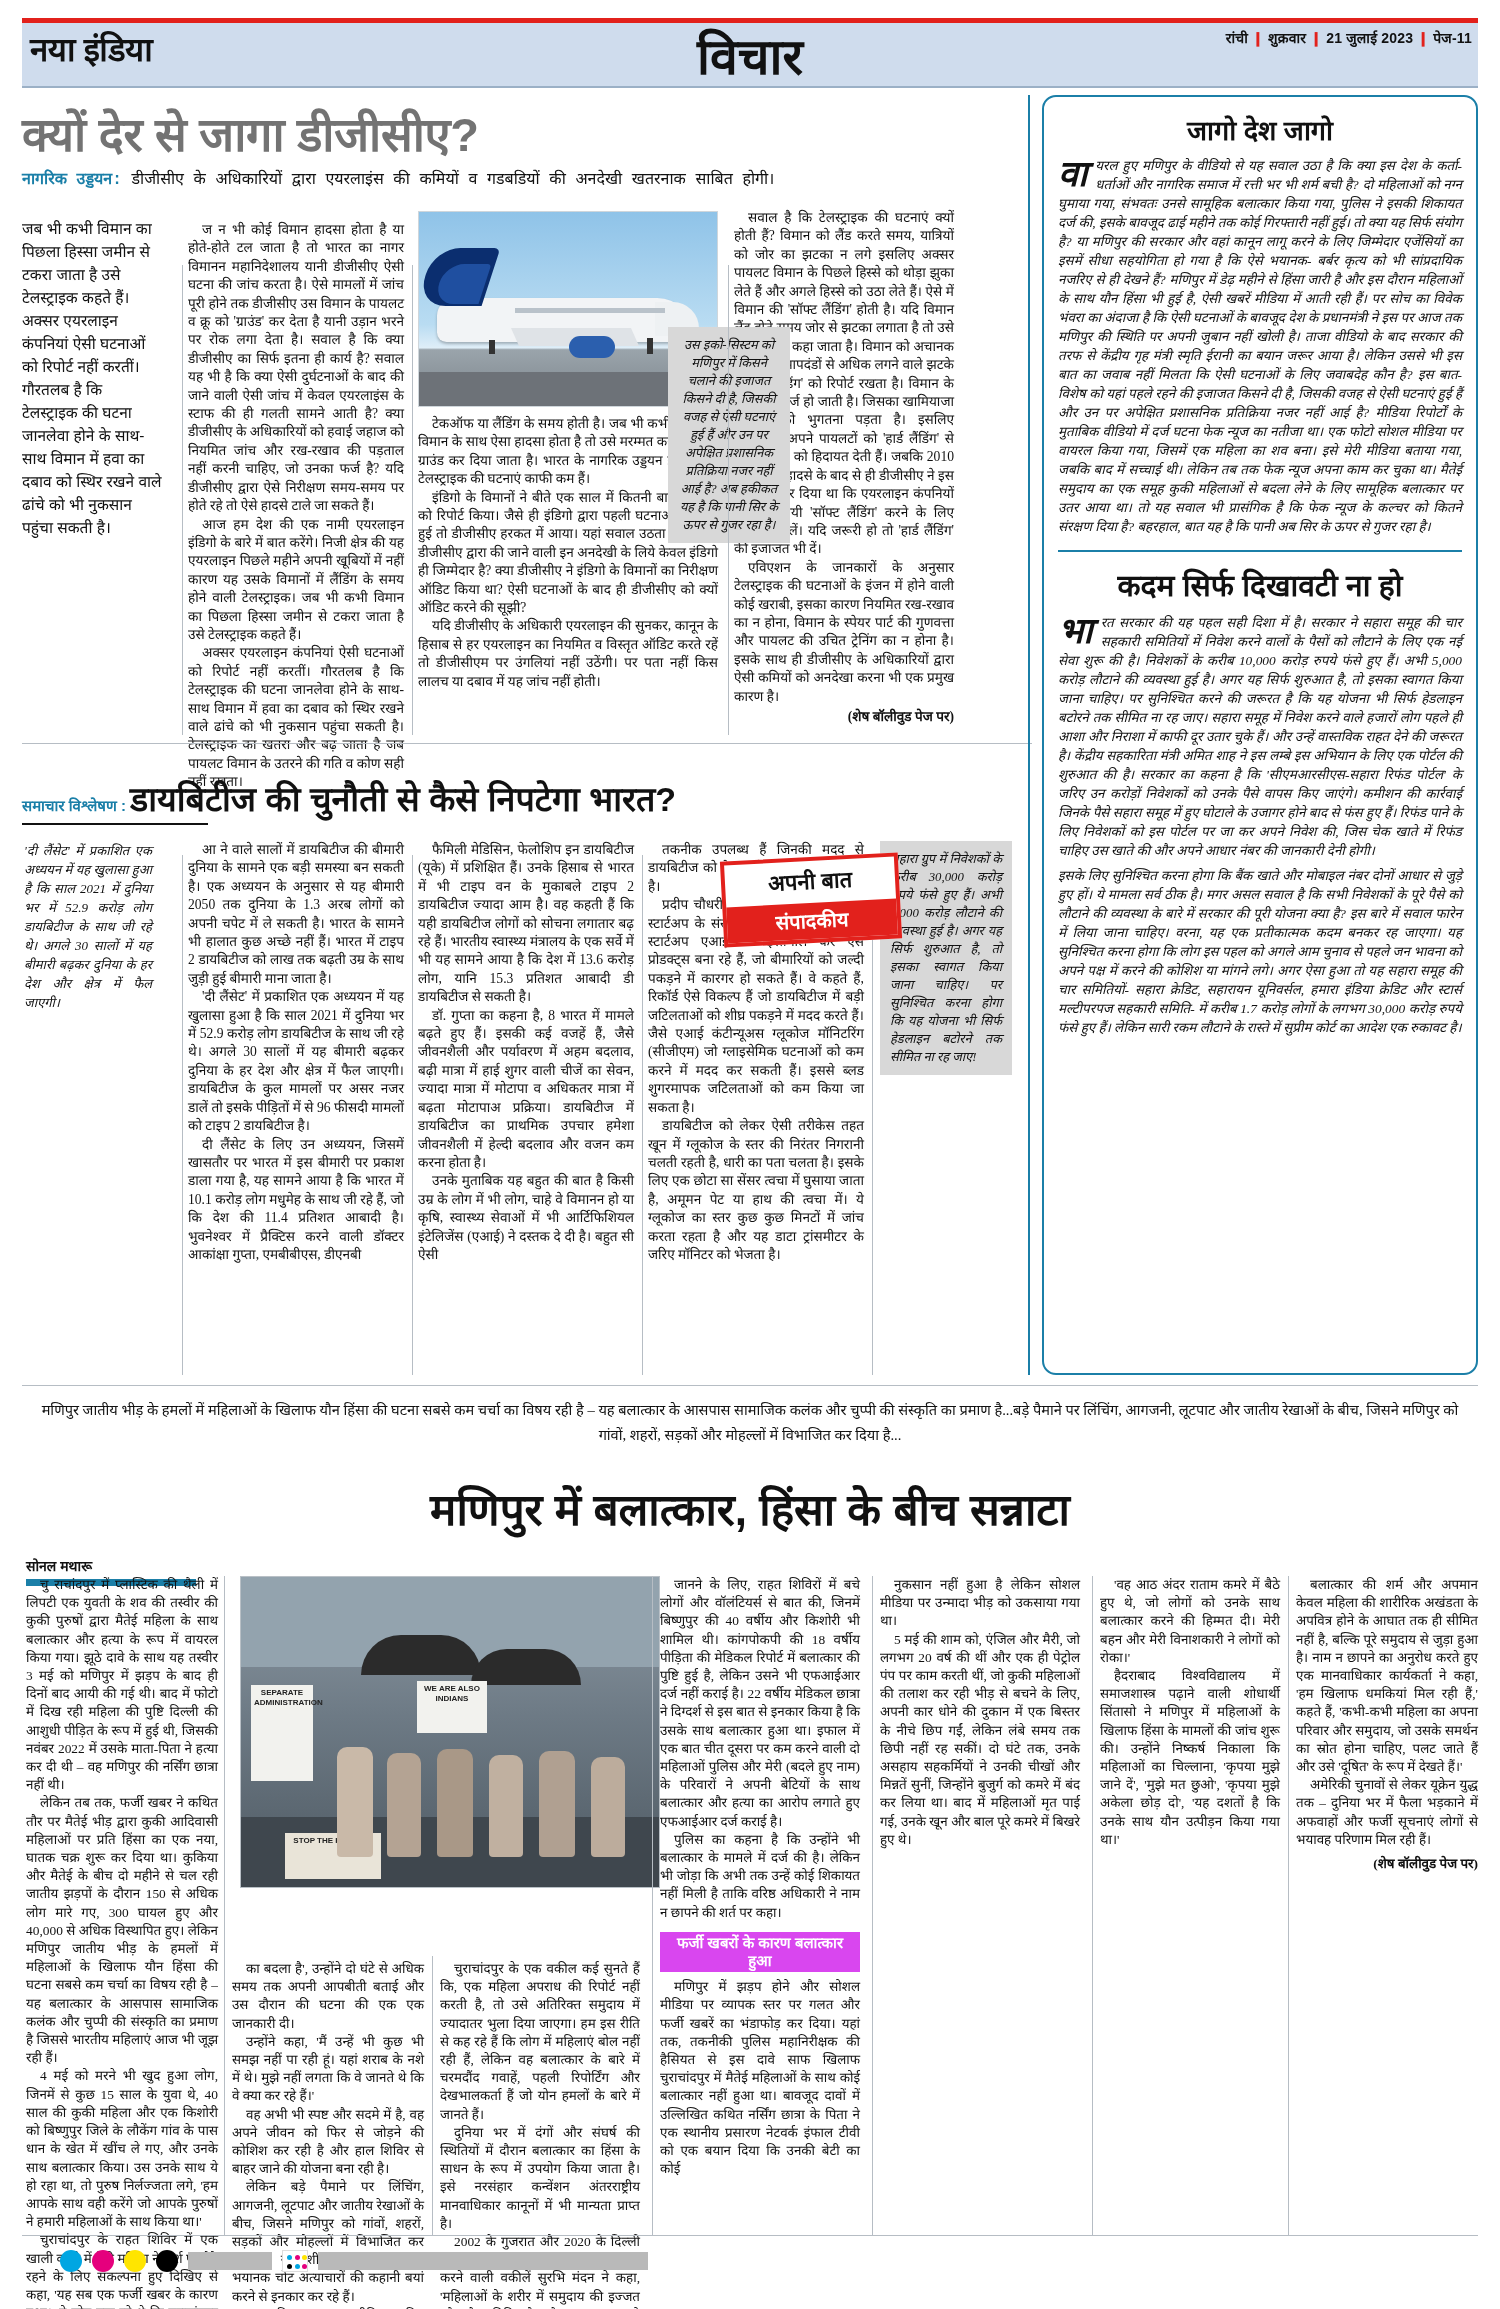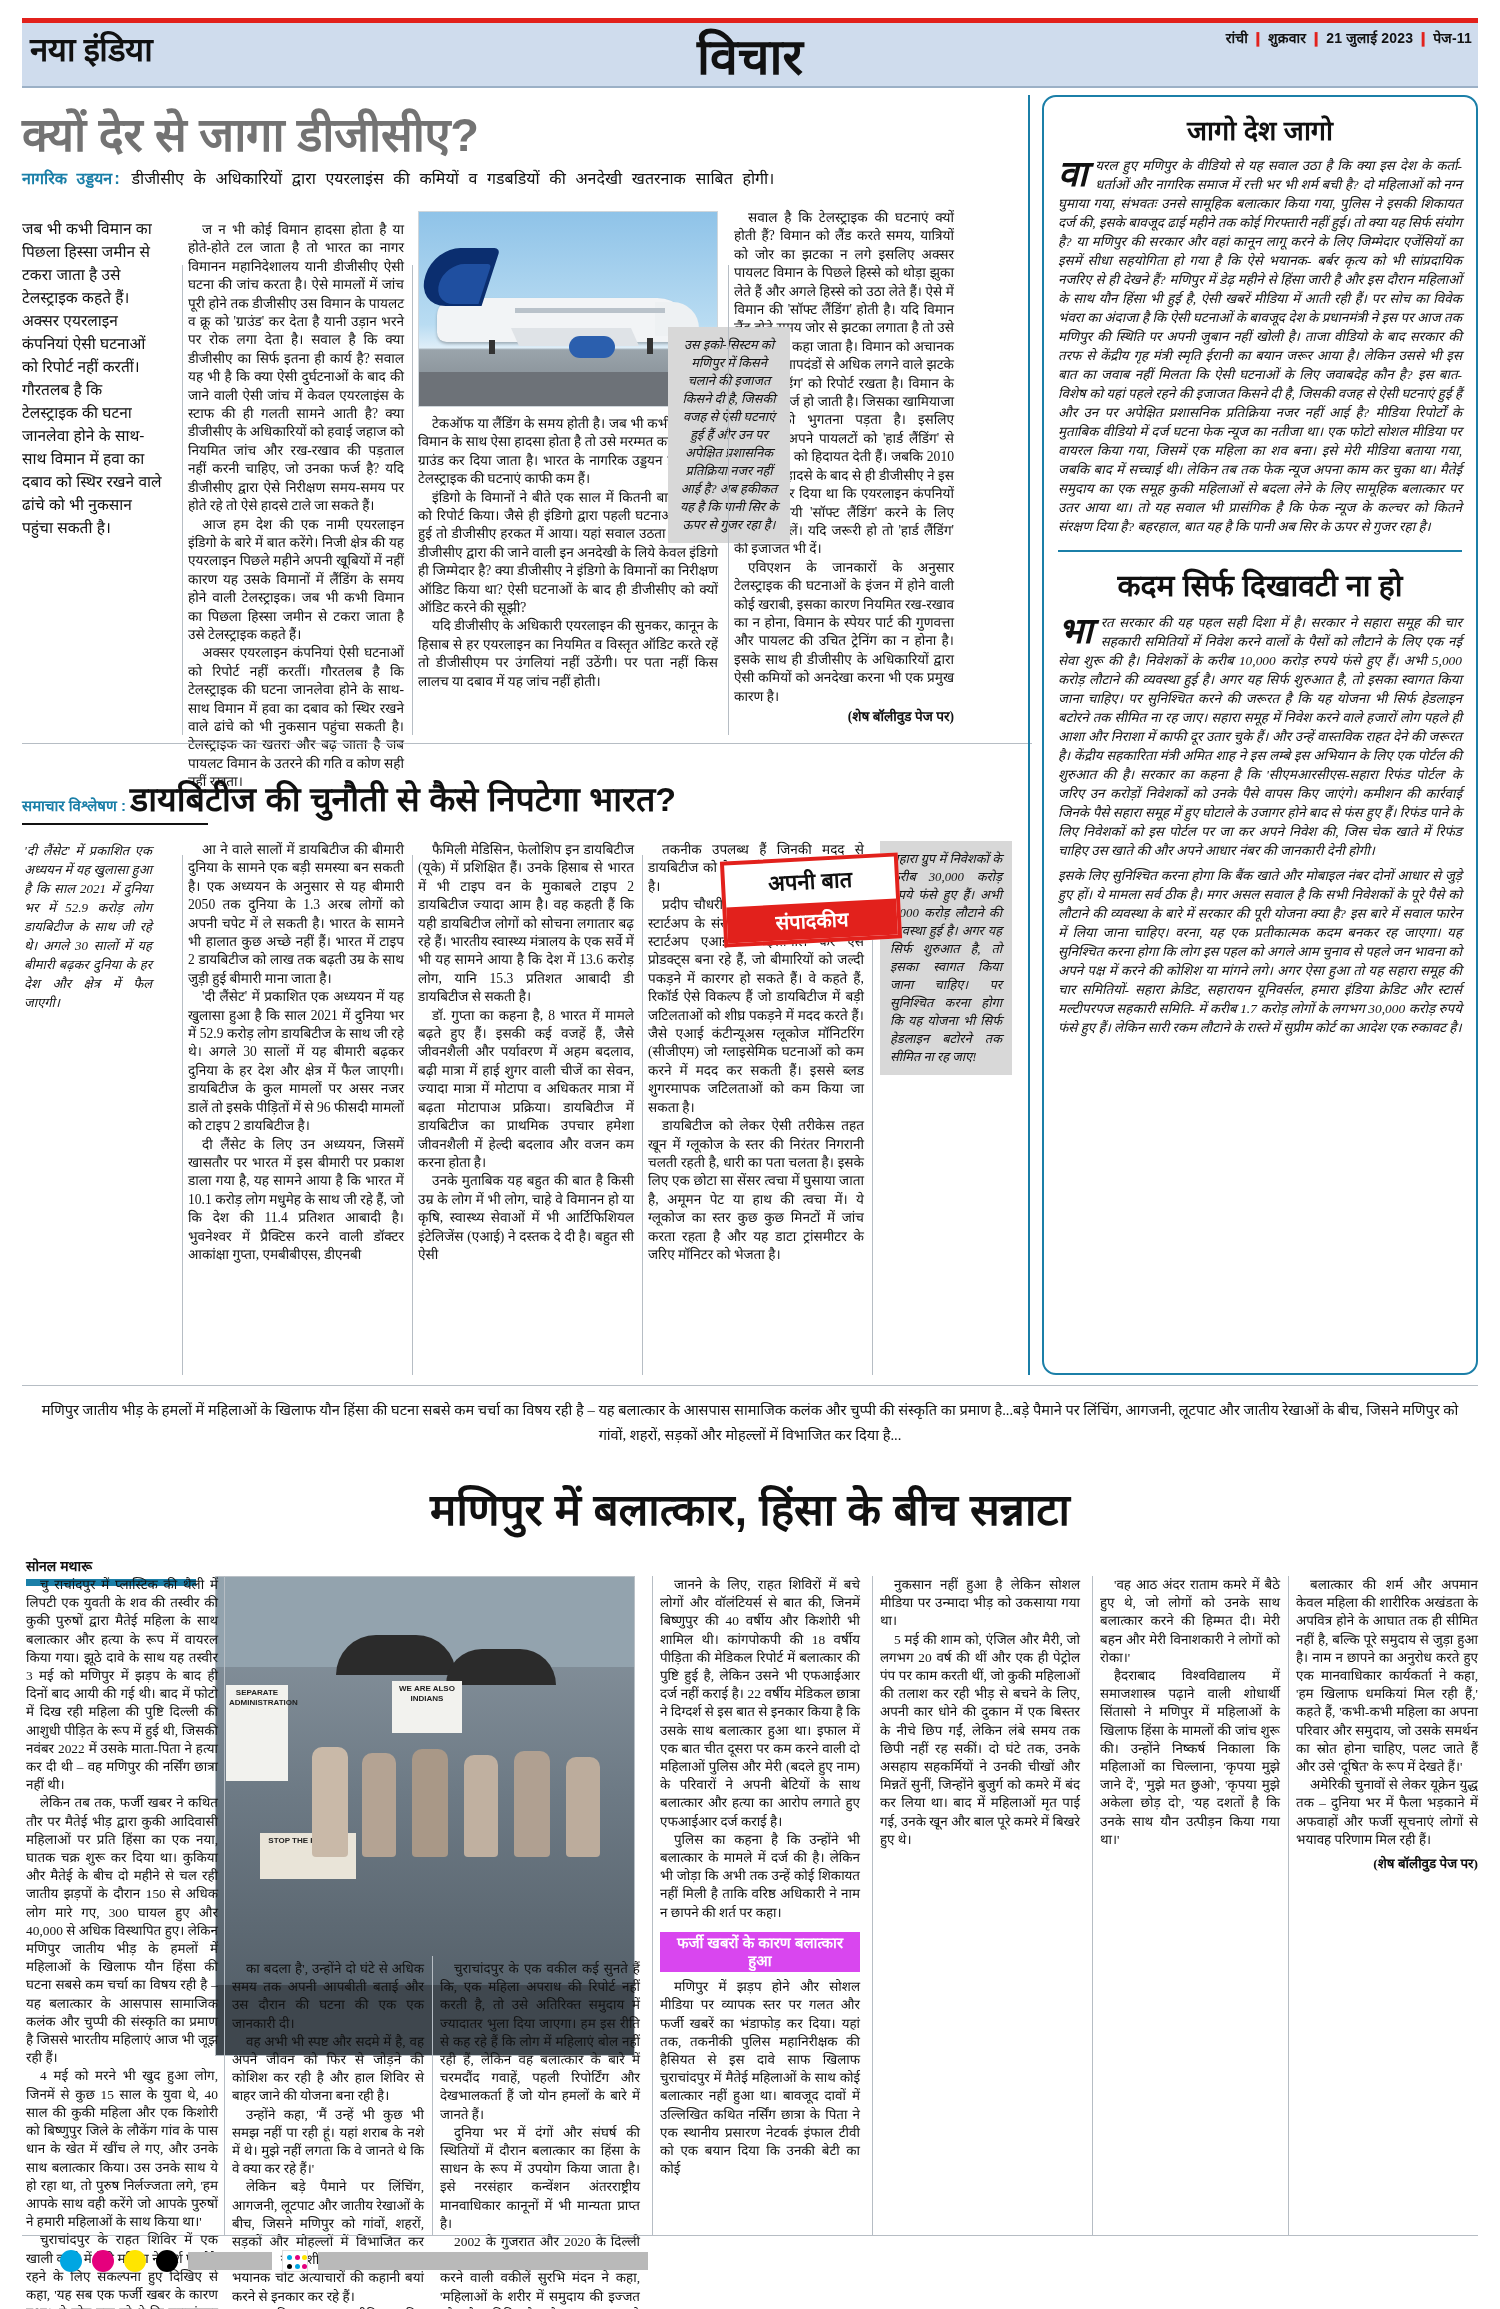--- a/index.html
+++ b/index.html
@@ -157,21 +157,21 @@
     position:absolute; left:0; top:1478px; width:1500px; text-align:center;
     font-family:"Liberation Sans", sans-serif; font-weight:bold; font-size:44px; color:#111;
   }
   .byline {
     position:absolute; left:26px; top:1556px; width:190px;
     font-family:"Liberation Sans", sans-serif; font-weight:bold; font-size:14px; color:#111;
   }
   .byline-bar { width:170px; height:7px; background:#1b7fa8; margin-top:4px; }
 
   .feature-photo {
-    position:absolute; left:215px; top:1576px; width:420px; height:480px;
+    position:absolute; left:240px; top:1576px; width:420px; height:312px;
     background:linear-gradient(#8e9aa4,#6d7a85 45%,#4e5962);
     overflow:hidden; border:1px solid #b9c0c6;
   }
   .umbrella { position:absolute; border-radius:60px 60px 0 0; background:#2b2b2b; }
   .ph-banner { position:absolute; background:#f2f2ee; color:#222; font-family:"Liberation Sans", sans-serif; font-weight:bold; font-size:8px; text-align:center; line-height:10px; padding:3px; }
   .ph-person { position:absolute; background:#c9b9a8; border-radius:10px 10px 4px 4px; }
   .ph-sky { position:absolute; left:0; top:0; right:0; height:90px; background:#93a3ae; }
   .ph-ground { position:absolute; left:0; right:0; bottom:0; height:70px; background:#3f474e; }
 
   .feat-col { position:absolute; font-family:"Liberation Serif", serif; font-size:13.4px; line-height:18.2px; text-align:justify; color:#111; }
@@ -354,22 +354,22 @@
 
   <div class="feat-col" style="left:26px; top:1576px; width:192px;">
     <p>चु राचांदपुर में प्लास्टिक की थैली में लिपटी एक युवती के शव की तस्वीर की कुकी पुरुषों द्वारा मैतेई महिला के साथ बलात्कार और हत्या के रूप में वायरल किया गया। झूठे दावे के साथ यह तस्वीर 3 मई को मणिपुर में झड़प के बाद ही दिनों बाद आयी की गई थी। बाद में फोटो में दिख रही महिला की पुष्टि दिल्ली की आशुधी पीड़ित के रूप में हुई थी, जिसकी नवंबर 2022 में उसके माता-पिता ने हत्या कर दी थी – वह मणिपुर की नर्सिंग छात्रा नहीं थी।</p>
     <p>लेकिन तब तक, फर्जी खबर ने कथित तौर पर मैतेई भीड़ द्वारा कुकी आदिवासी महिलाओं पर प्रति हिंसा का एक नया, घातक चक्र शुरू कर दिया था। कुकिया और मैतेई के बीच दो महीने से चल रही जातीय झड़पों के दौरान 150 से अधिक लोग मारे गए, 300 घायल हुए और 40,000 से अधिक विस्थापित हुए। लेकिन मणिपुर जातीय भीड़ के हमलों में महिलाओं के खिलाफ यौन हिंसा की घटना सबसे कम चर्चा का विषय रही है – यह बलात्कार के आसपास सामाजिक कलंक और चुप्पी की संस्कृति का प्रमाण है जिससे भारतीय महिलाएं आज भी जूझ रही हैं।</p>
     <p>4 मई को मरने भी खुद हुआ लोग, जिनमें से कुछ 15 साल के युवा थे, 40 साल की कुकी महिला और एक किशोरी को बिष्णुपुर जिले के लौकेंग गांव के पास धान के खेत में खींच ले गए, और उनके साथ बलात्कार किया। उस उनके साथ ये हो रहा था, तो पुरुष निर्लज्जता लगे, 'हम आपके साथ वही करेंगे जो आपके पुरुषों ने हमारी महिलाओं के साथ किया था।'</p>
     <p>चुराचांदपुर के राहत शिविर में एक खाली कमरे में बैठी महिला ने फर्श पर बैठे रहने के लिए संकल्पना हुए दिखिए से कहा, 'यह सब एक फर्जी खबर के कारण हुआ।' वे लोग बता रहे थे कि चुराचांदपुर मामले</p>
   </div>
 
   <div class="feat-col" style="left:232px; top:1960px; width:192px;">
     <p>का बदला है', उन्होंने दो घंटे से अधिक समय तक अपनी आपबीती बताई और उस दौरान की घटना की एक एक जानकारी दी।</p>
+    <p>उन्होंने कहा, 'मैं उन्हें भी कुछ भी समझ नहीं पा रही हूं। यहां शराब के नशे में थे। मुझे नहीं लगता कि वे जानते थे कि वे क्या कर रहे हैं।'</p>
     <p>वह अभी भी स्पष्ट और सदमे में है, वह अपने जीवन को फिर से जोड़ने की कोशिश कर रही है और हाल शिविर से बाहर जाने की योजना बना रही है।</p>
-    <p>उन्होंने कहा, 'मैं उन्हें भी कुछ भी समझ नहीं पा रही हूं। यहां शराब के नशे में थे। मुझे नहीं लगता कि वे जानते थे कि वे क्या कर रहे हैं।'</p>
     <p>लेकिन बड़े पैमाने पर लिंचिंग, आगजनी, लूटपाट और जातीय रेखाओं के बीच, जिसने मणिपुर को गांवों, शहरों, सड़कों और मोहल्लों में विभाजित कर दिया है, खामोशी वालों ने पश्चिम में भयानक चोट अत्याचारों की कहानी बयां करने से इनकार कर रहे हैं।</p>
     <p>40 सहित बलात्कार पीड़िता सहित कुछ ही महिलाओं ने अब पुलिस में शिकायत दर्ज नहीं कराई है। योन अपराधों की शर्म, अपमान और कलंक से लड़ते हुए, मणिपुर स्थित स्वयंसेवी और्गमानवाधिकार कार्यकर्ताओं ने कहा कि वे अपराध हमेशा के लिए दफ्न भी नहीं हो सकते हैं।</p>
   </div>
 
   <div class="feat-col" style="left:440px; top:1960px; width:200px;">
     <p>चुराचांदपुर के एक वकील कई सुनते हैं कि, एक महिला अपराध की रिपोर्ट नहीं करती है, तो उसे अतिरिक्त समुदाय में ज्यादातर भुला दिया जाएगा। हम इस रीति से कह रहे हैं कि लोग में महिलाएं बोल नहीं रही हैं, लेकिन वह बलात्कार के बारे में चरमदौंद गवाहें, पहली रिपोर्टिंग और देखभालकर्ता हैं जो योन हमलों के बारे में जानते हैं।</p>
     <p>दुनिया भर में दंगों और संघर्ष की स्थितियों में दौरान बलात्कार का हिंसा के साधन के रूप में उपयोग किया जाता है। इसे नरसंहार कन्वेंशन अंतरराष्ट्रीय मानवाधिकार कानूनों में भी मान्यता प्राप्त है।</p>
     <p>2002 के गुजरात और 2020 के दिल्ली दंगों में महिलाओं के योन हिंसा पर काम करने वाली वकीलें सुरभि मंदन ने कहा, 'महिलाओं के शरीर में समुदाय की इज्जत और गौरव निहित है। और एक समूह दूसरे समुदाय की महिलाओं के साथ बलात्कार करके क्रूर दंडित कर सकती।'</p>
 
   </div>

